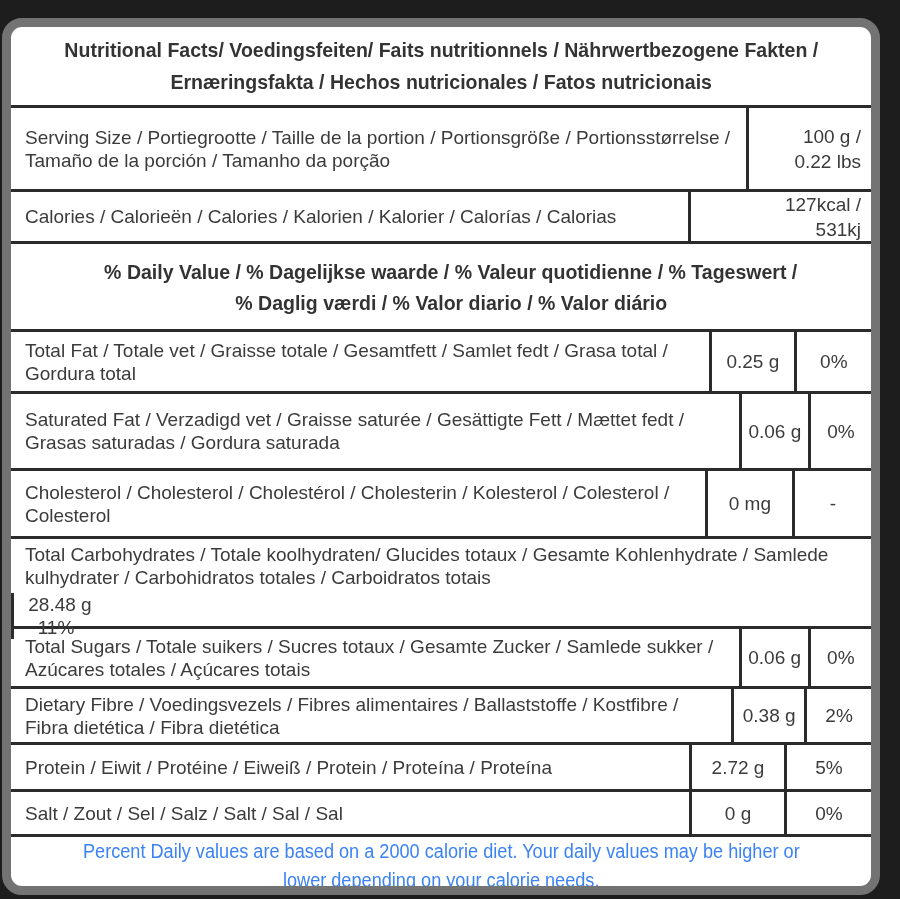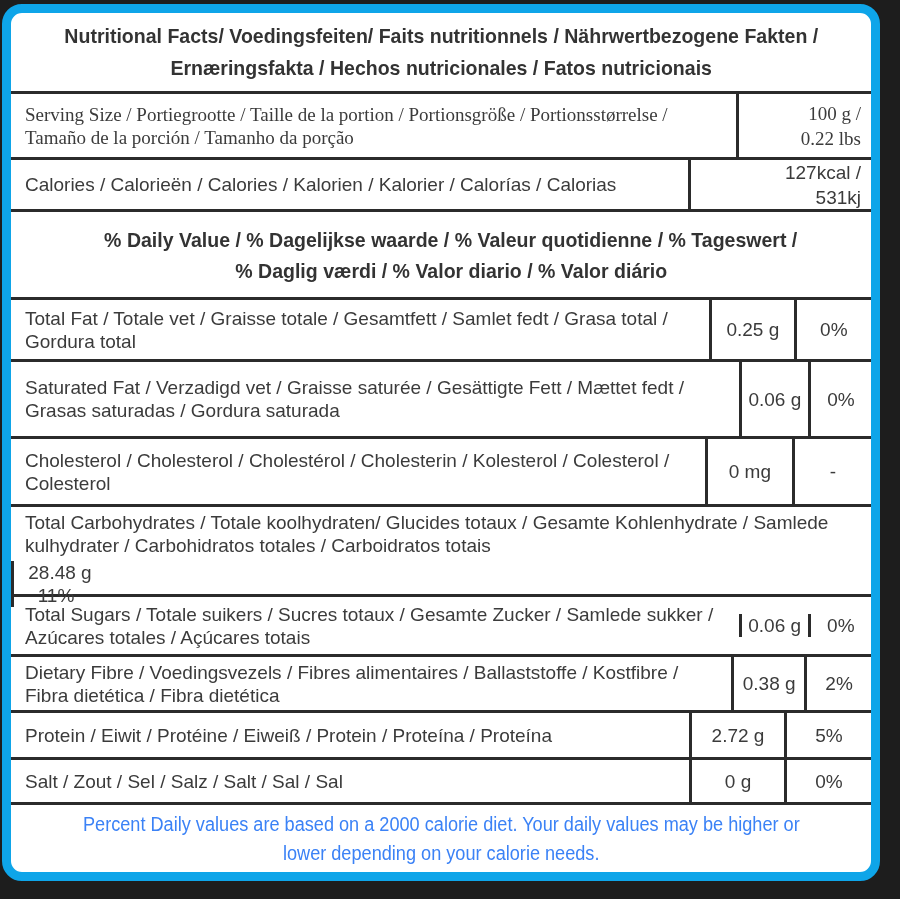--- a/index.html
+++ b/index.html
@@ -5,25 +5,25 @@
   html, body {
     margin: 0;
     padding: 0;
     width: 900px;
     height: 899px;
     background: #1d1d1d;
     font-family: "Liberation Sans", "DejaVu Sans", sans-serif;
   }
   .card {
     position: absolute;
-    left: 2px; top: 4px;
+    left: 2px; top: 18px;
     width: 878px; height: 877px;
     box-sizing: border-box;
     background: #ffffff;
-    border: 9px solid #0ea5e9;
+    border: 9px solid #737373;
     border-radius: 20px;
     display: flex;
     flex-direction: column;
     overflow: hidden;
   }
   .sec {
     box-sizing: border-box;
     border-bottom: 3px solid #2b2b2b;
     flex: 0 0 auto;
   }
@@ -66,27 +66,27 @@
     width: 183px;
     border-left: 3px solid #2b2b2b;
     justify-content: flex-end;
     padding-right: 10px;
     text-align: right;
   }
   .cell.bigval .vline { display: block; line-height: 25px; }
   .cell.amount { width: 95px; border-left: 3px solid #2b2b2b; justify-content: center; text-align: center; }
   .cell.dvpct  { width: 87px; border-left: 3px solid #2b2b2b; justify-content: center; text-align: center; }
   
-  .h-serving  { height: 66px; font-family: Liberation Serif, serif; }
+  .h-serving  { height: 84px; }
   .h-calories { height: 52px; }
   .h-fat      { height: 62px; }
   .h-satfat   { height: 77px; }
   .h-chol     { height: 68px; }
   .h-carbs    { height: 90px; flex-direction: column; }
-  .h-sugars   { height: 60px; align-items: center; }
+  .h-sugars   { height: 60px; }
   .h-fibre    { height: 56px; }
   .h-protein  { height: 47px; }
   .h-salt     { height: 45px; }
 </style>
 </head>
 <body>
 
 <div class="card">
 
   <div class="sec center-sec title-sec">

